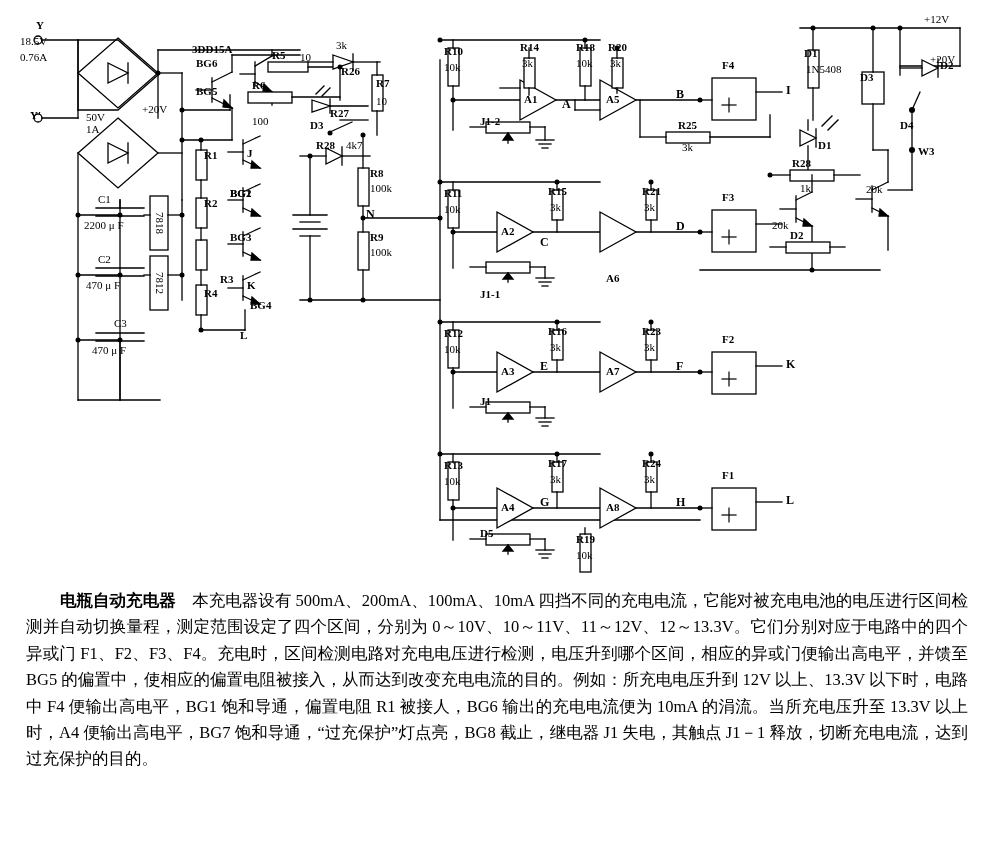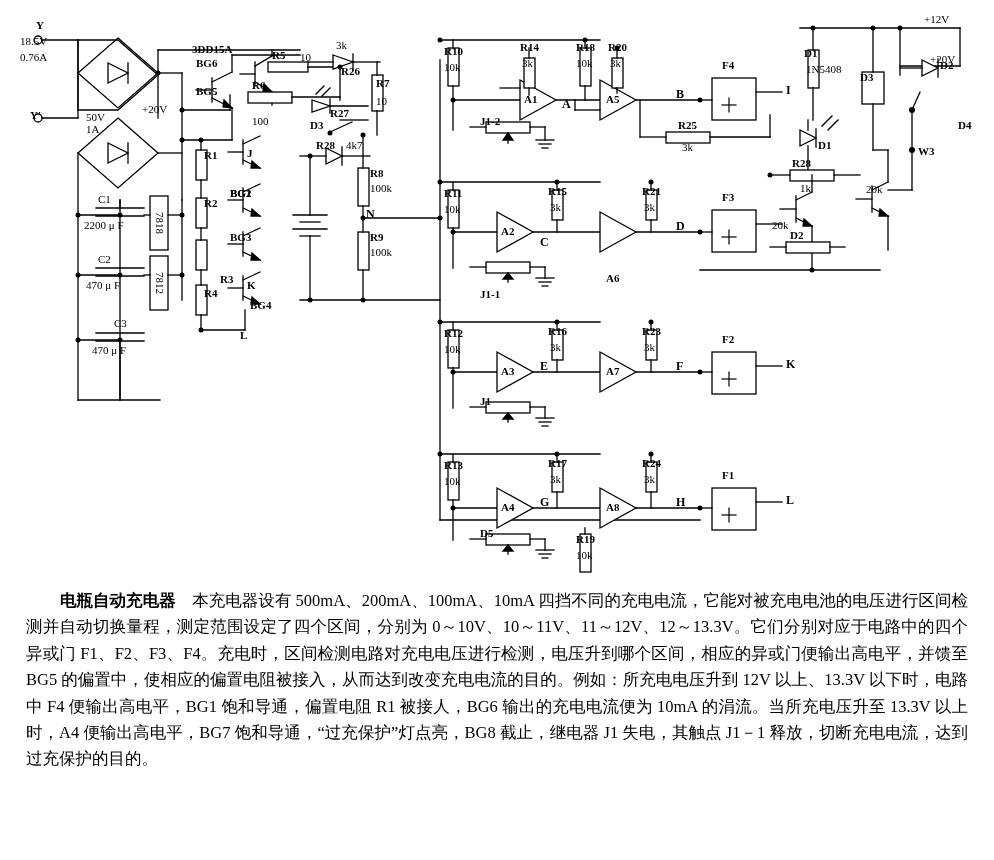--- a/index.html
+++ b/index.html
@@ -562,20 +562,20 @@
 <div class="lbl" style="left:800px;top:183px;">1k</div>
 <div class="lbl b" style="left:790px;top:230px;">D2</div>
 <div class="lbl" style="left:790px;top:252px;"></div>
 <div class="lbl b" style="left:806px;top:200px;"></div>
 <div class="lbl" style="left:772px;top:220px;">20k</div>
 <div class="lbl b" style="left:874px;top:158px;"></div>
 <div class="lbl" style="left:866px;top:184px;">20k</div>
 <div class="lbl b" style="left:818px;top:140px;">D1</div>
 <div class="lbl b" style="left:940px;top:60px;">D2</div>
 <div class="lbl b" style="left:860px;top:72px;">D3</div>
-<div class="lbl b" style="left:958px;top:120px;">D4</div>
+<div class="lbl b" style="left:900px;top:120px;">D4</div>
 <div class="lbl b" style="left:918px;top:146px;">W3</div>
 
 </div>
 
 <div id="caption">
   <p class="ind"><span class="ttl">电瓶自动充电器</span>　<span>本充电器设有 500mA、200mA、100mA、10mA 四挡不同的充电电流，它能对被充电电池的电压进行区间检测并自动切换量程，测定范围设定了四个区间，分别为 0～10V、10～11V、11～12V、12～13.3V。它们分别对应于电路中的四个异或门 F1、F2、F3、F4。充电时，区间检测电路对充电电压进行检测，电压升到哪个区间，相应的异或门便输出高电平，并馈至 BG5 的偏置中，使相应的偏置电阻被接入，从而达到改变充电电流的目的。例如：所充电电压升到 12V 以上、13.3V 以下时，电路中 F4 便输出高电平，BG1 饱和导通，偏置电阻 R1 被接人，BG6 输出的充电电流便为 10mA 的涓流。当所充电压升至 13.3V 以上时，A4 便输出高电平，BG7 饱和导通，“过充保护”灯点亮，BG8 截止，继电器 J1 失电，其触点 J1－1 释放，切断充电电流，达到过充保护的目的。</span></p>
 </div>
 
 </body></html>

